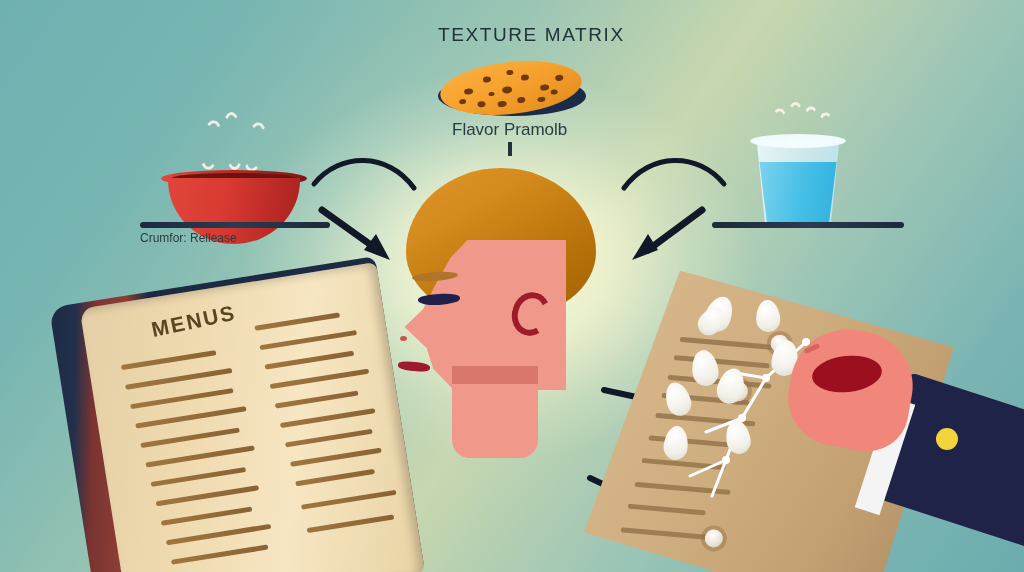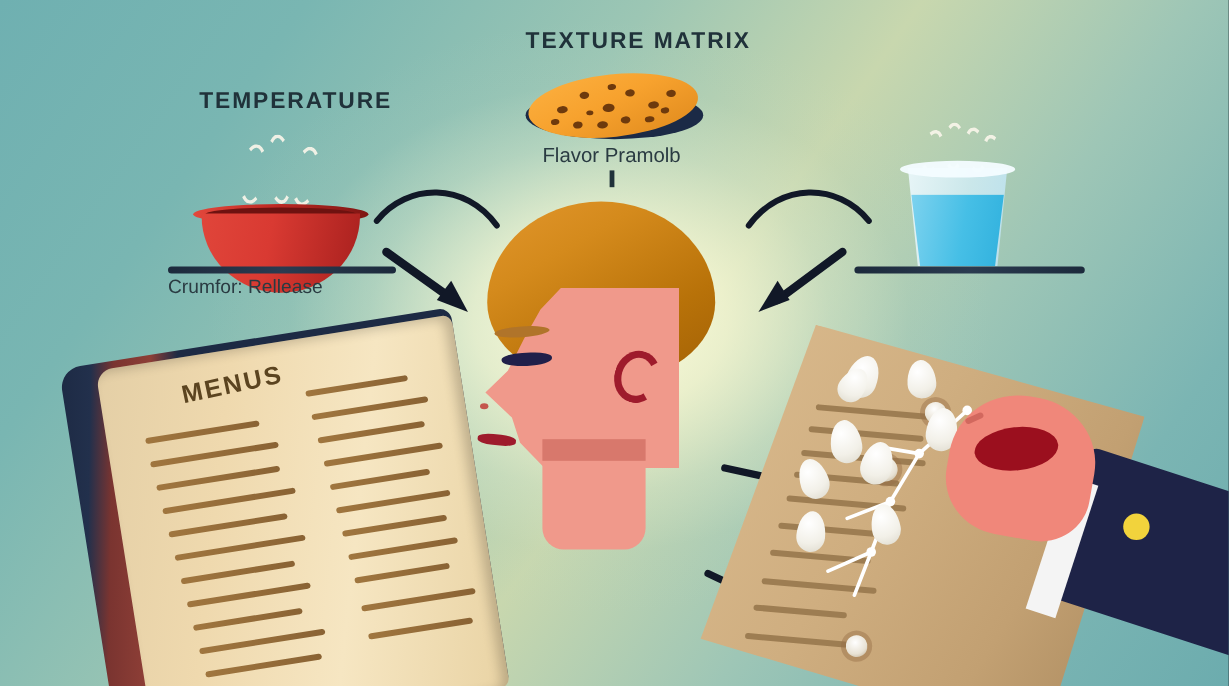--- a/index.html
+++ b/index.html
@@ -3,21 +3,21 @@
 <meta charset="utf-8">
 <style>
   html,body{margin:0;padding:0;background:#20292e;}
   body{font-family:"Liberation Sans",sans-serif;}
   #scene{
     position:relative;width:1024px;height:572px;overflow:hidden;
     background:
       radial-gradient(ellipse 330px 250px at 500px 265px, rgba(255,255,225,0.95) 0%, rgba(250,250,215,0.72) 32%, rgba(225,238,210,0.34) 58%, rgba(190,220,205,0.08) 78%, rgba(150,200,195,0) 100%),
       linear-gradient(125deg,#6fb0b1 0%,#79b6b2 18%,#9cc6b4 38%,#c8d7ae 54%,#9ec6b6 70%,#7bb5b3 86%,#6cacae 100%);
   }
-  .lbl{position:absolute;color:#20323a;letter-spacing:1.6px;font-weight:700;
+  .lbl{position:absolute;color:#20323a;letter-spacing:1.6px;font-weight:400;
        white-space:nowrap;text-transform:uppercase;}
   .sublbl{position:absolute;color:#2a3b42;white-space:nowrap;font-weight:500;}
   .shelf{position:absolute;height:6px;border-radius:3px;
          background:linear-gradient(90deg,#1c2a3c,#2b3b50 50%,#1c2a3c);}
   
   .bowl-body{position:absolute;width:132px;height:66px;
      background:linear-gradient(100deg,#e0453a 0%,#d93a32 42%,#a8201e 100%);
      border-radius:0 0 66px 66px / 0 0 64px 64px;}
   .bowl-rim{position:absolute;width:146px;height:17px;border-radius:50%;
      background:linear-gradient(95deg,#e3483c 0%,#c02a24 45%,#7d1513 100%);}
@@ -84,33 +84,32 @@
   .cuff{position:absolute;background:#f4f4f4;}
   .button{position:absolute;border-radius:50%;background:#f2d33c;}
   .hand{position:absolute;background:#f0877a;}
   .thumb-shadow{position:absolute;background:#9b0f1e;border-radius:50%;}
 </style>
 </head>
 <body>
 
 <div id="scene">
 
-  <div class="lbl" style="left:166px;top:74px;font-size:19px;">TEMPERATURE</div>
 
   <div>
     <div class="steam" style="left:200px;top:120px;width:16px;height:44px;transform:rotate(8deg);"></div>
     <div class="steam" style="left:222px;top:112px;width:16px;height:52px;transform:rotate(-4deg);"></div>
     <div class="steam" style="left:244px;top:122px;width:16px;height:44px;transform:rotate(10deg);"></div>
 
     <div class="bowl-rim" style="left:161px;top:170px;"></div>
     <div class="bowl-inner" style="left:171px;top:173px;"></div>
     <div class="bowl-body" style="left:168px;top:178px;"></div>
   </div>
   <div class="shelf" style="left:140px;top:222px;width:190px;"></div>
-  <div class="sublbl" style="left:140px;top:231px;font-size:16px;">Crumfor: Rellease</div>
+  <div class="sublbl" style="left:140px;top:231px;font-size:12px;">Crumfor: Rellease</div>
 
   <div class="lbl" style="left:438px;top:24px;font-size:19px;">TEXTURE MATRIX</div>
 
   <div>
     <div class="plate" style="left:438px;top:76px;"></div>
     <div class="cookie" style="left:440px;top:62px;">
       <div class="chip" style="left:24px;top:22px;width:9px;height:6px;"></div>
       <div class="chip" style="left:44px;top:12px;width:8px;height:6px;"></div>
       <div class="chip" style="left:62px;top:24px;width:10px;height:7px;"></div>
       <div class="chip" style="left:82px;top:14px;width:8px;height:6px;"></div>

